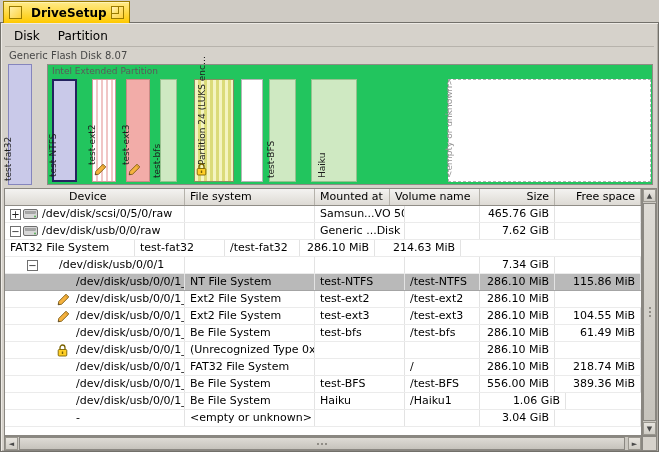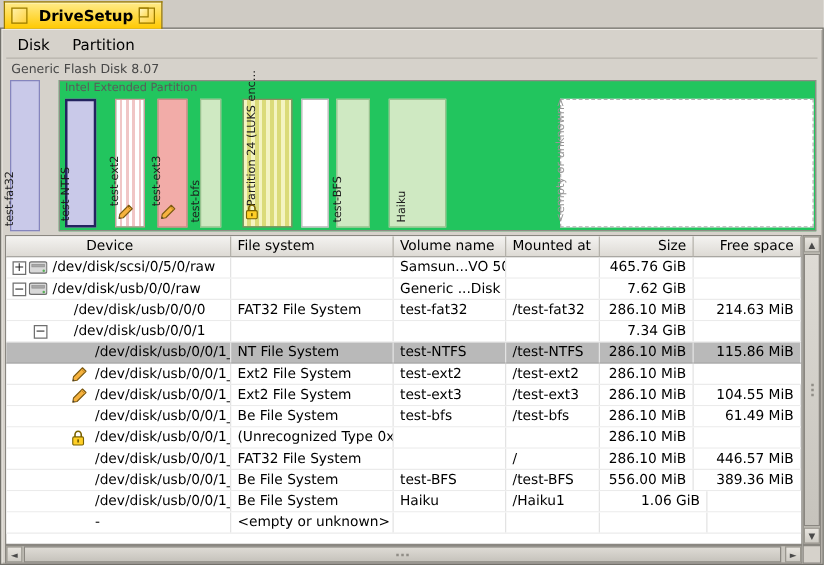--- a/index.html
+++ b/index.html
@@ -150,22 +150,22 @@
           <div class="pblock pt-unknown" style="left: 400px; width: 203px;">
             <span class="plabel">&lt;empty or unknown&gt;</span>
           </div>
         </div>
       </div>
 
     <div class="tablewrap">
       <div class="thead">
           <div class="th th-device" style="width: 180px; text-align: left;">Device</div>
           <div class="th" style="width: 130px; text-align: left;">File system</div>
+          <div class="th" style="width: 75px; text-align: left;">Mounted at</div>
           <div class="th" style="width: 90px; text-align: left;">Volume name</div>
-          <div class="th" style="width: 75px; text-align: left;">Mounted at</div>
           <div class="th" style="width: 75px; text-align: right;">Size</div>
           <div class="th" style="width: 86px; text-align: right;">Free space</div>
         </div>
       <div class="tbody">
           <div class="tr">
             <div class="td td-device" style="width: 180px;">
               <span class="expander" style="left: 5px;">+</span>
               <span class="rowicon" style="left: 18px;"><svg width="15" height="12" viewBox="0 0 15 12">
                   <rect x="0.5" y="1.5" width="14" height="9" rx="1.5" fill="#d8d8d8" stroke="#6e6e6e"></rect>
                   <rect x="2.5" y="3.5" width="10" height="2" fill="#a8a8a8" stroke="#8a8a8a" stroke-width="0.5"></rect>
@@ -189,23 +189,20 @@
                 </svg></span>
               <span class="devtext" style="left: 37px;">/dev/disk/usb/0/0/raw</span>
             </div>
             <div class="td" style="width: 130px; text-align: left;"></div>
             <div class="td" style="width: 90px; text-align: left;">Generic ...Disk 8.07</div>
             <div class="td" style="width: 75px; text-align: left;"></div>
             <div class="td" style="width: 75px; text-align: right;">7.62 GiB</div>
             <div class="td" style="width: 86px; text-align: right;"></div>
           </div>
           <div class="tr">
-            <div class="td td-device" style="width: 180px;">
-              <span class="devtext" style="left: 54px;">/dev/disk/usb/0/0/0</span>
-            </div>
             <div class="td" style="width: 130px; text-align: left;">FAT32 File System</div>
             <div class="td" style="width: 90px; text-align: left;">test-fat32</div>
             <div class="td" style="width: 75px; text-align: left;">/test-fat32</div>
             <div class="td" style="width: 75px; text-align: right;">286.10 MiB</div>
             <div class="td" style="width: 86px; text-align: right;">214.63 MiB</div>
           </div>
           <div class="tr">
             <div class="td td-device" style="width: 180px;">
               <span class="expander" style="left: 22px;">−</span>
               <span class="devtext" style="left: 54px;">/dev/disk/usb/0/0/1</span>
@@ -281,21 +278,21 @@
             <div class="td" style="width: 86px; text-align: right;"></div>
           </div>
           <div class="tr">
             <div class="td td-device" style="width: 180px;">
               <span class="devtext" style="left: 71px;">/dev/disk/usb/0/0/1_5</span>
             </div>
             <div class="td" style="width: 130px; text-align: left;">FAT32 File System</div>
             <div class="td" style="width: 90px; text-align: left;"></div>
             <div class="td" style="width: 75px; text-align: left;">/</div>
             <div class="td" style="width: 75px; text-align: right;">286.10 MiB</div>
-            <div class="td" style="width: 86px; text-align: right;">446.57 MiB</div>
+            <div class="td" style="width: 86px; text-align: right;">218.74 MiB</div>
           </div>
           <div class="tr">
             <div class="td td-device" style="width: 180px;">
               <span class="devtext" style="left: 71px;">/dev/disk/usb/0/0/1_6</span>
             </div>
             <div class="td" style="width: 130px; text-align: left;">Be File System</div>
             <div class="td" style="width: 90px; text-align: left;">test-BFS</div>
             <div class="td" style="width: 75px; text-align: left;">/test-BFS</div>
             <div class="td" style="width: 75px; text-align: right;">556.00 MiB</div>
             <div class="td" style="width: 86px; text-align: right;">389.36 MiB</div>
@@ -309,20 +306,21 @@
             <div class="td" style="width: 75px; text-align: left;">/Haiku1</div>
             <div class="td" style="width: 86px; text-align: right;">1.06 GiB</div>
           </div>
           <div class="tr">
             <div class="td td-device" style="width: 180px;">
               <span class="devtext" style="left: 71px;">-</span>
             </div>
             <div class="td" style="width: 130px; text-align: left;">&lt;empty or unknown&gt;</div>
             <div class="td" style="width: 90px; text-align: left;"></div>
             <div class="td" style="width: 75px; text-align: left;"></div>
+            <div class="td" style="width: 75px; text-align: right;">3.04 GiB</div>
             <div class="td" style="width: 86px; text-align: right;"></div>
           </div>
         </div>
     </div>
 
     <div class="vscroll">
       <div class="sbtn up">
           <span>▲</span>
         </div>
       <div class="sthumb">

